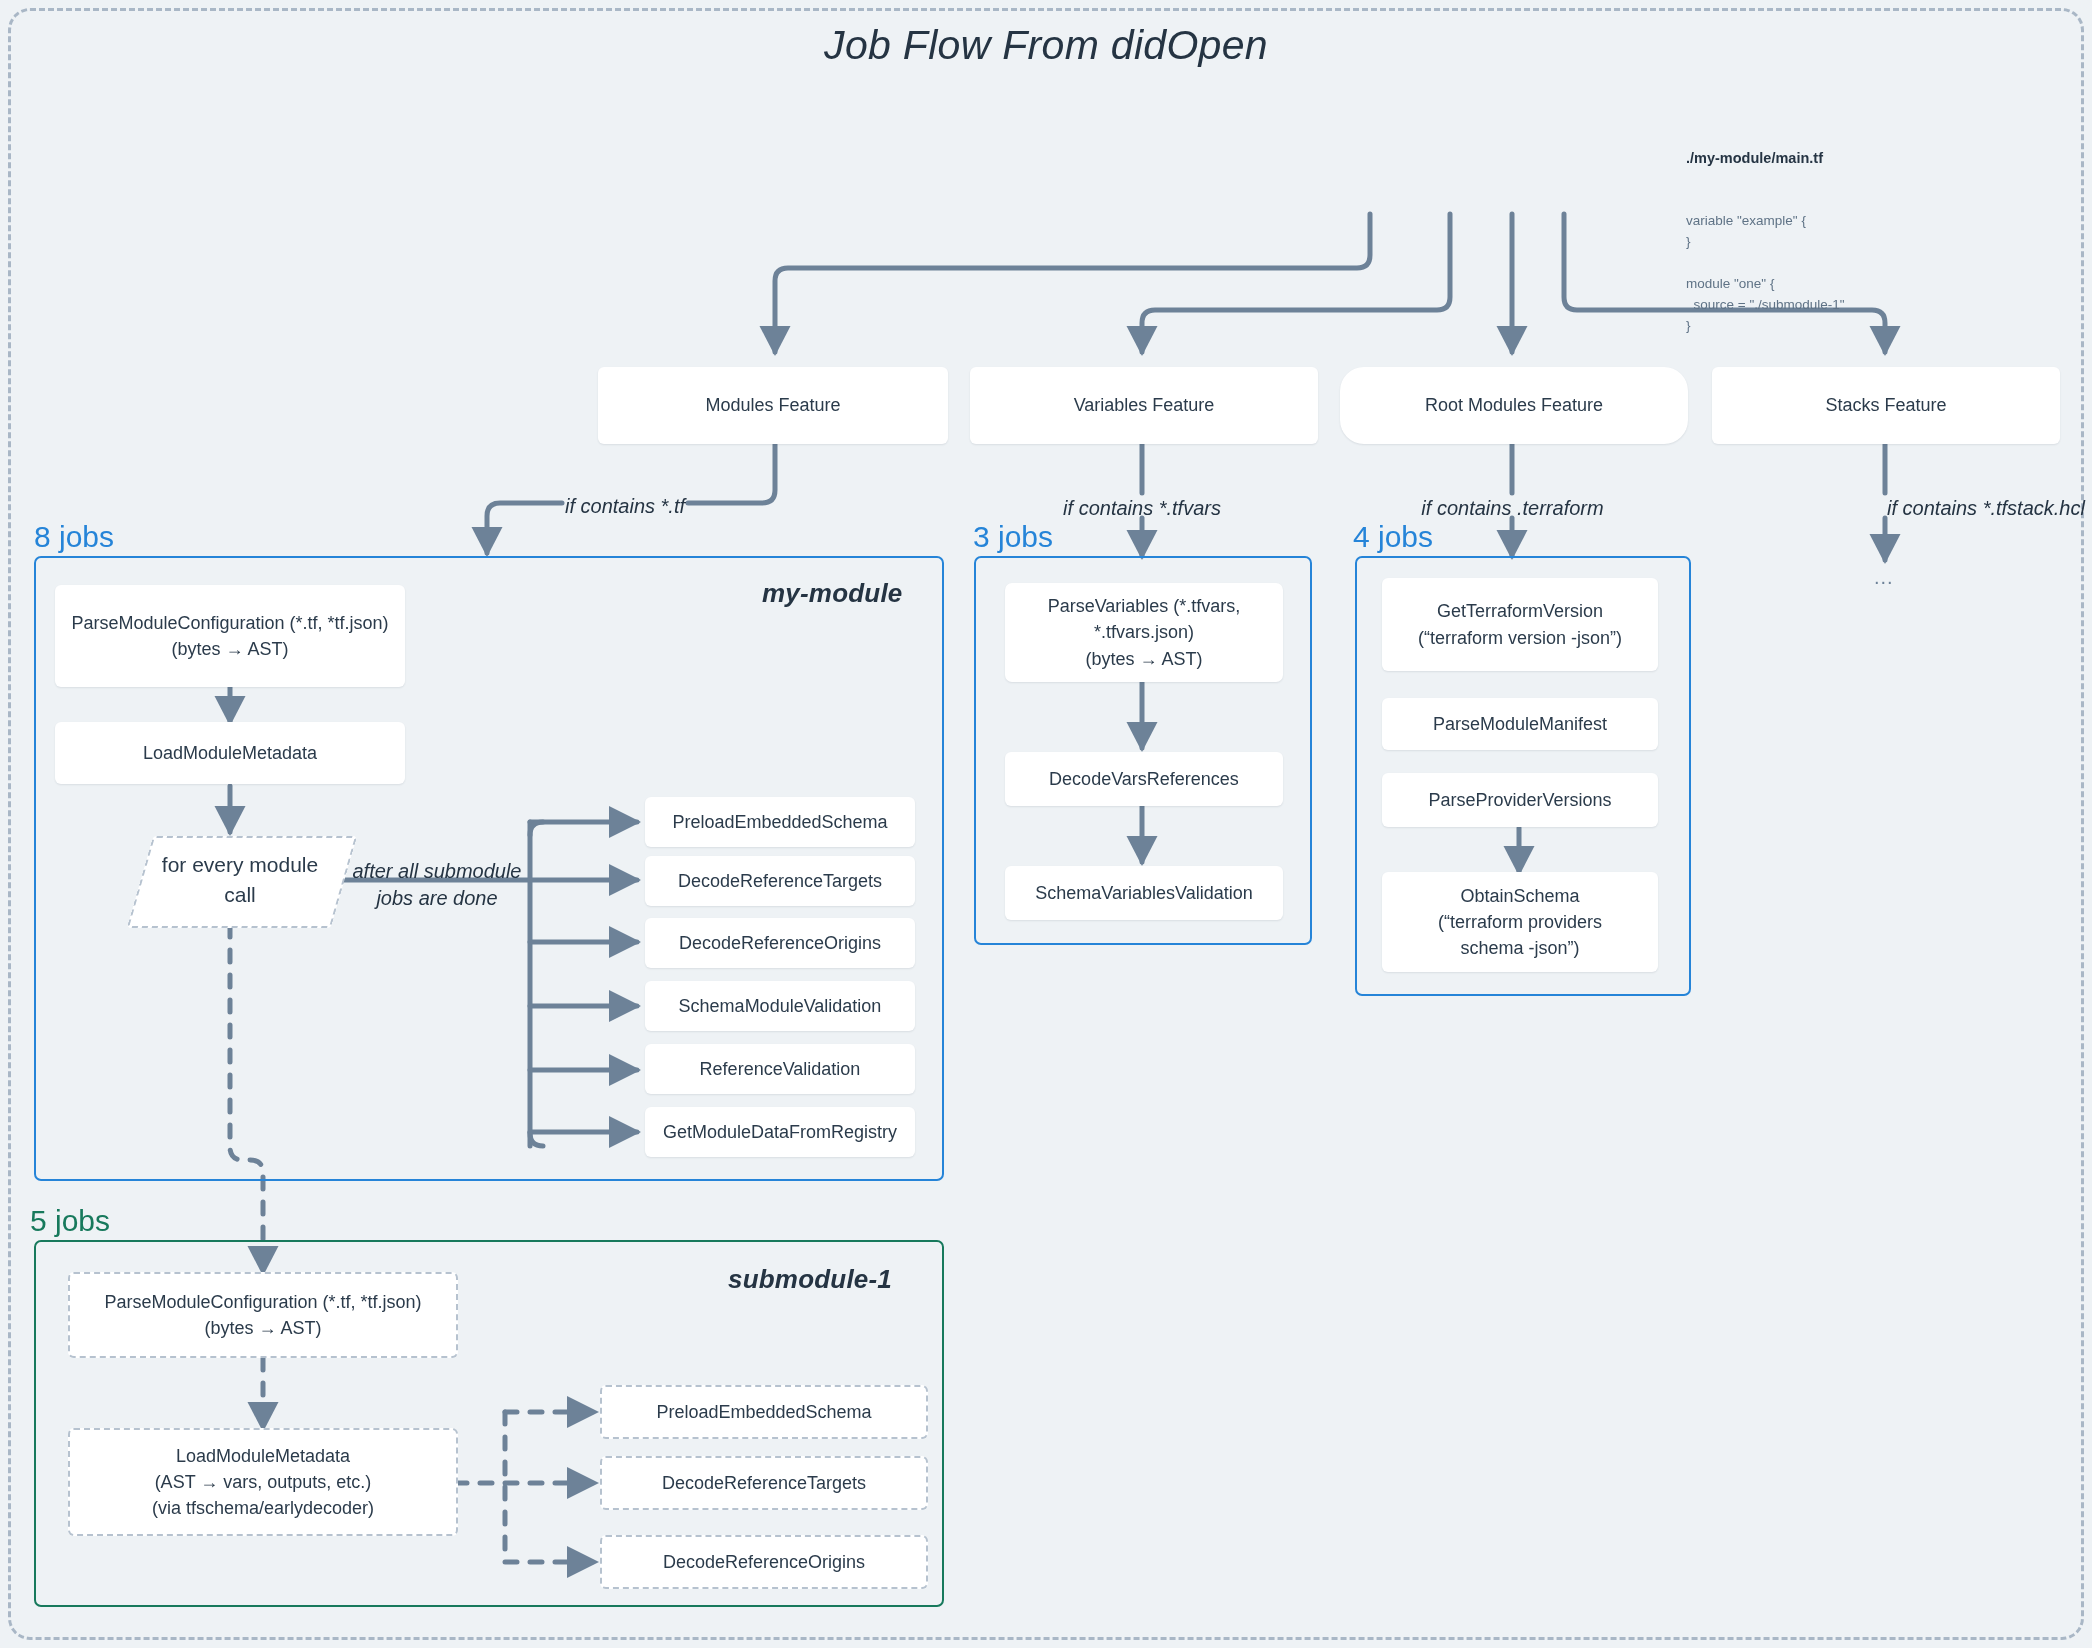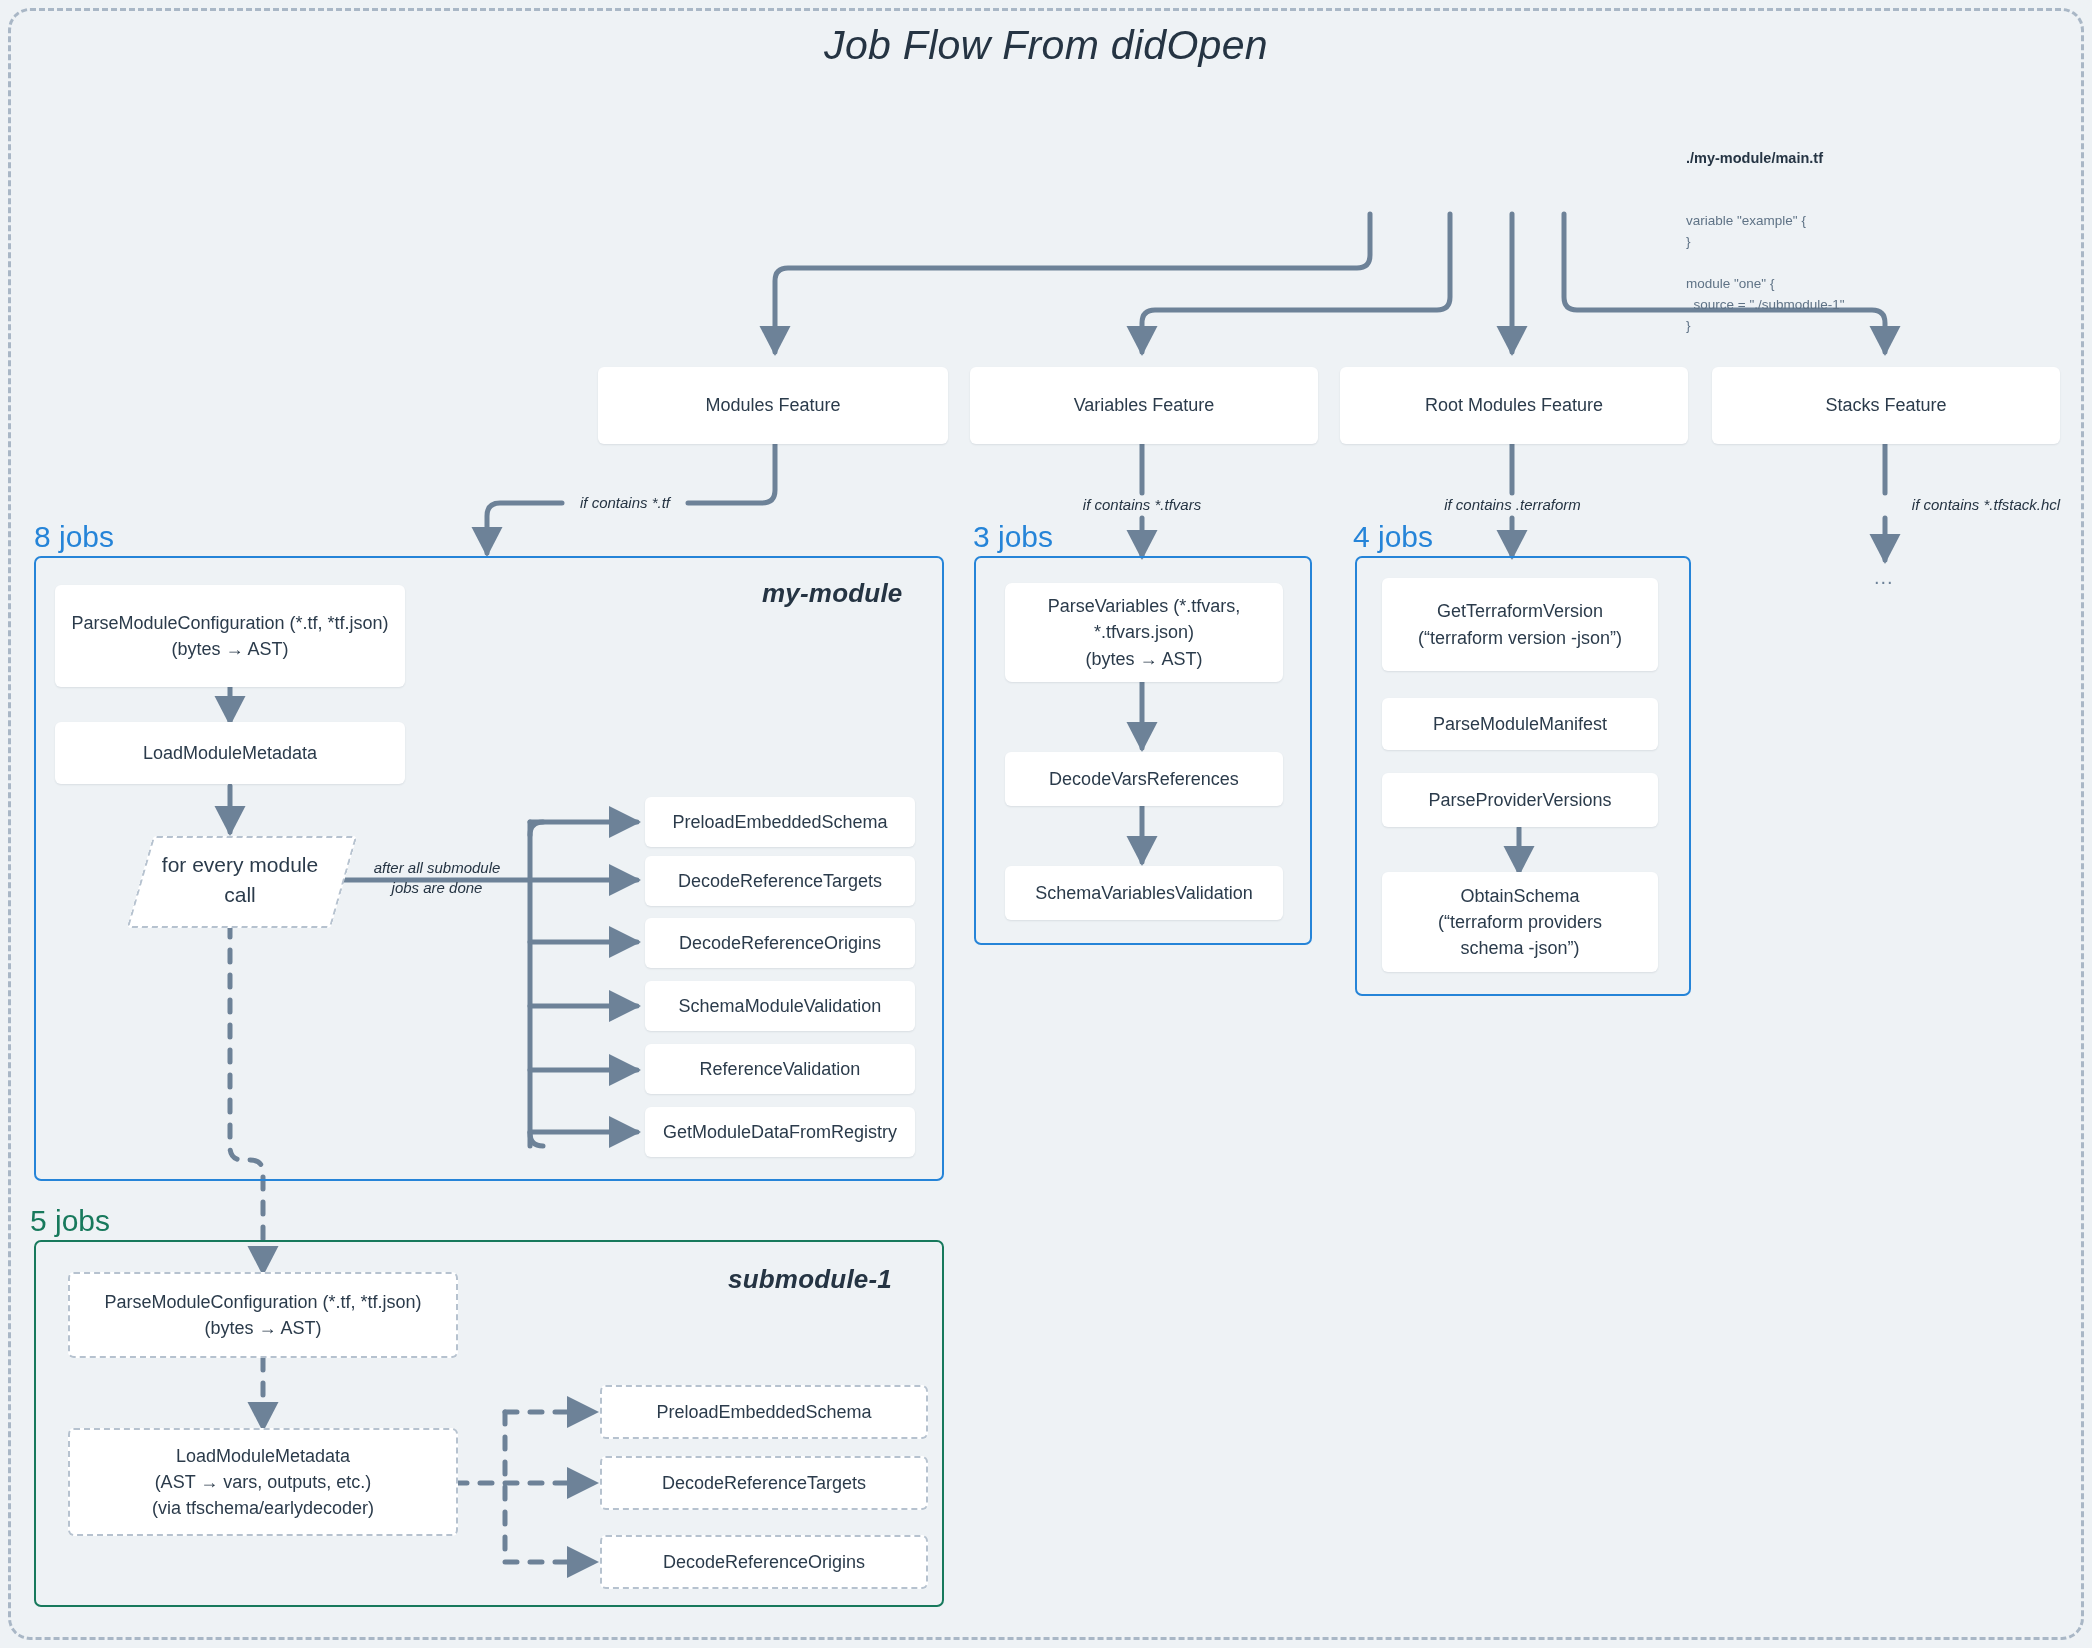--- a/index.html
+++ b/index.html
@@ -48,21 +48,21 @@
   .group-label{
     position:absolute;font-size:19px;font-style:italic;font-weight:bold;
     color:#253443;letter-spacing:.2px;
   }
   .jobs-label{
     position:absolute;font-size:30px;color:#2584d8;font-weight:400;
   }
   .jobs-label.green{color:#17795c;}
 
   .edge-label{
-    position:absolute;font-size:15px;font-style:italic;color:#253443;
+    position:absolute;font-size:20px;font-style:italic;color:#253443;
     text-align:center;white-space:nowrap;line-height:1.35;
   }
   .edge-label.tworow{white-space:normal;}
 
   .snippet{
     position:absolute;font-size:13.5px;color:#5f7386;line-height:1.55;
     white-space:pre;font-family:"Liberation Sans","DejaVu Sans",sans-serif;
   }
   .snippet .hdr{color:#253443;font-weight:bold;font-size:14.5px;}
 
@@ -172,21 +172,21 @@
   source = "./submodule-1"
 }</div>
   </div>
 
   <div class="feature" style="left:598px;top:367px;width:350px;height:77px;">
     <span>Modules Feature</span>
   </div>
   <div class="feature" style="left:970px;top:367px;width:348px;height:77px;">
     <span>Variables Feature</span>
   </div>
-  <div class="feature" style="left:1340px;top:367px;width:348px;height:77px;">
+  <div class="feature" style="left:1340px;top:367px;width:348px;height:77px;border-radius:24px;">
     <span>Root Modules Feature</span>
   </div>
   <div class="feature" style="left:1712px;top:367px;width:348px;height:77px;">
     <span>Stacks Feature</span>
   </div>
 
   <div class="edge-label" style="left:562px;top:493px;width:126px;">if contains *.tf</div>
   <div class="edge-label" style="left:1042px;top:495px;width:200px;">if contains *.tfvars</div>
   <div class="edge-label" style="left:1410px;top:495px;width:205px;">if contains .terraform</div>
   <div class="edge-label" style="left:1871px;top:495px;width:230px;">if contains *.tfstack.hcl</div>

